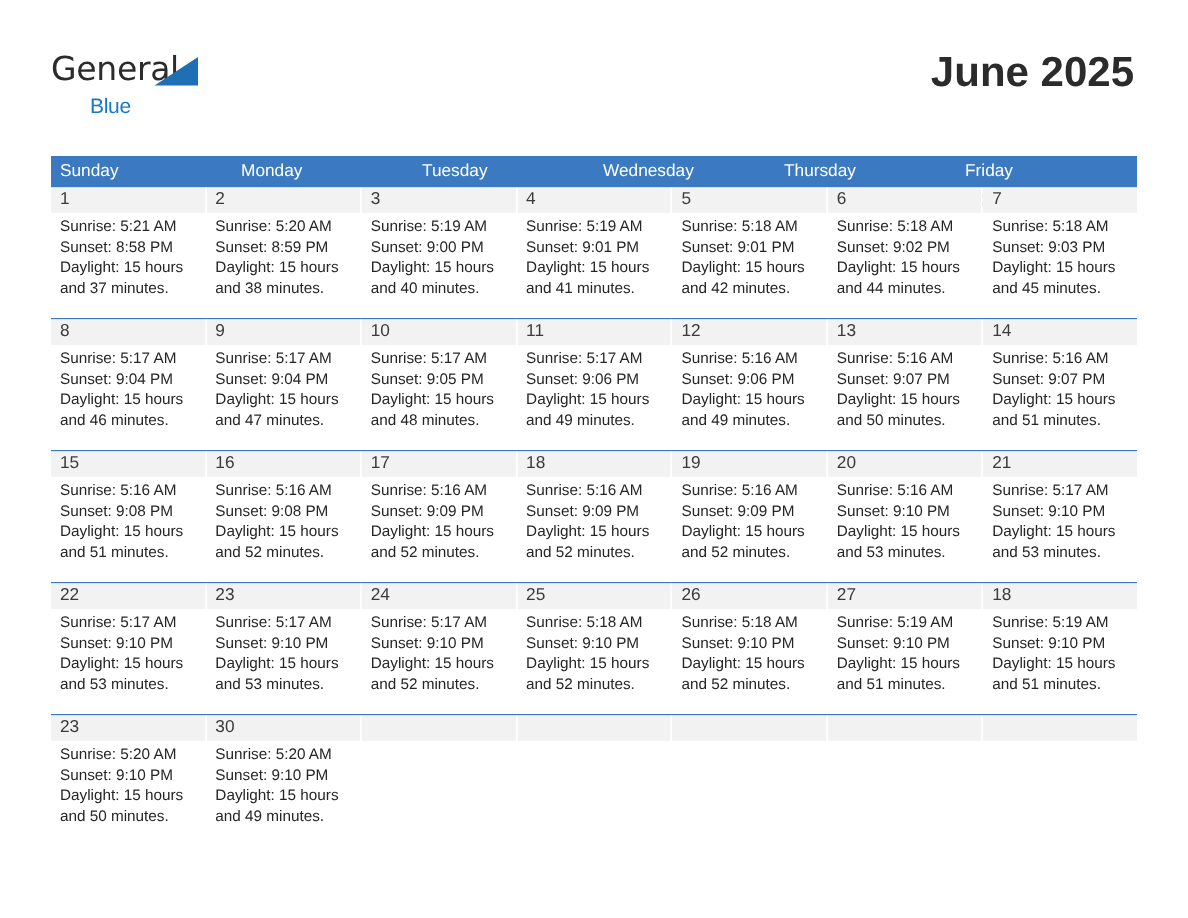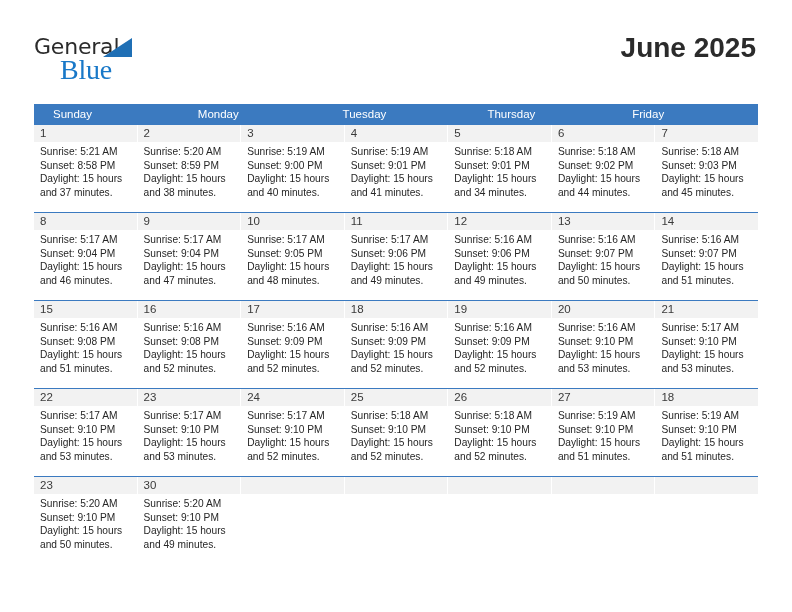--- a/index.html
+++ b/index.html
@@ -53,24 +53,24 @@
     top: 2px;
     width: 0;
     height: 0;
     border-left: 29px solid transparent;
     border-bottom: 19px solid #1f6fb5;
   }
   .logo-blue {
     position: absolute;
     left: 26px;
     top: 23px;
-    font-size: 28px;
+    font-size: 14px;
     letter-spacing: -0.2px;
     color: #1878c8;
-    font-family: Liberation Serif, serif;
+    font-family: Liberation Sans, sans-serif;
     font-weight: 400;
     line-height: 22px;
   }
   .title {
     position: absolute;
     right: 36px;
     top: 32px;
     font-size: 28px;
     color: #2b2b2b;
     font-weight: 700;
@@ -106,21 +106,20 @@
   }
   .weekday {
     flex: 1 1 0;
     font-size: 11.5px;
     color: #ffffff;
     line-height: 20px;
     padding-left: 6px;
     box-sizing: border-box;
     white-space: nowrap;
     overflow: hidden;
-    margin-left: 13px;
   }
   .week {
     display: flex;
     width: 100%;
     border-top: 1.6px solid #3b7ac0;
     height: 88px;
     box-sizing: border-box;
   }
   .week.last { height: 88px; }
   .day {
@@ -172,20 +171,21 @@
     <div class="title">June 2025</div>
     <div class="subtitle">Gadinti, Neamt County, Romania</div>
 
   </div>
 
   <div class="calendar">
     <div class="weekdays">
         <div class="weekday">Sunday</div>
         <div class="weekday">Monday</div>
         <div class="weekday">Tuesday</div>
+        <div class="weekday">Wednesday</div>
         <div class="weekday">Thursday</div>
         <div class="weekday">Friday</div>
       </div>
     <div id="weeks-container">
         <div class="week">
           <div class="day">
             <div class="day-num-band">
               <div class="day-num">1</div>
             </div>
             <div class="day-body">
@@ -229,21 +229,21 @@
             </div>
           </div>
           <div class="day">
             <div class="day-num-band">
               <div class="day-num">5</div>
             </div>
             <div class="day-body">
               <div class="day-line">Sunrise: 5:18 AM</div>
               <div class="day-line">Sunset: 9:01 PM</div>
               <div class="day-line">Daylight: 15 hours</div>
-              <div class="day-line">and 34 minutes.</div>
+              <div class="day-line">and 42 minutes.</div>
             </div>
           </div>
           <div class="day">
             <div class="day-num-band">
               <div class="day-num">6</div>
             </div>
             <div class="day-body">
               <div class="day-line">Sunrise: 5:18 AM</div>
               <div class="day-line">Sunset: 9:02 PM</div>
               <div class="day-line">Daylight: 15 hours</div>

